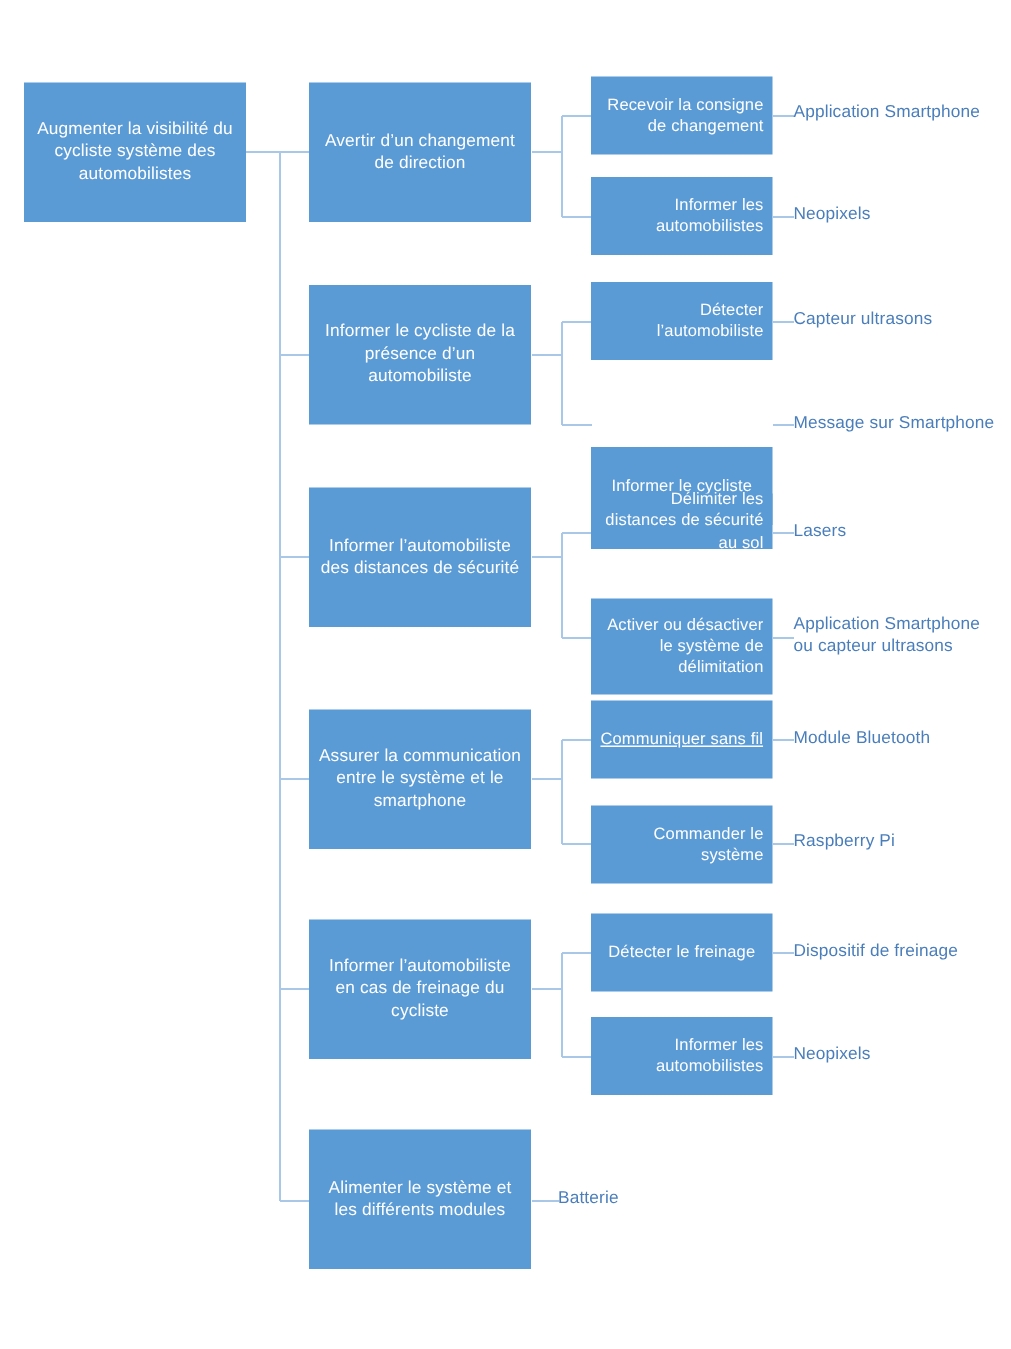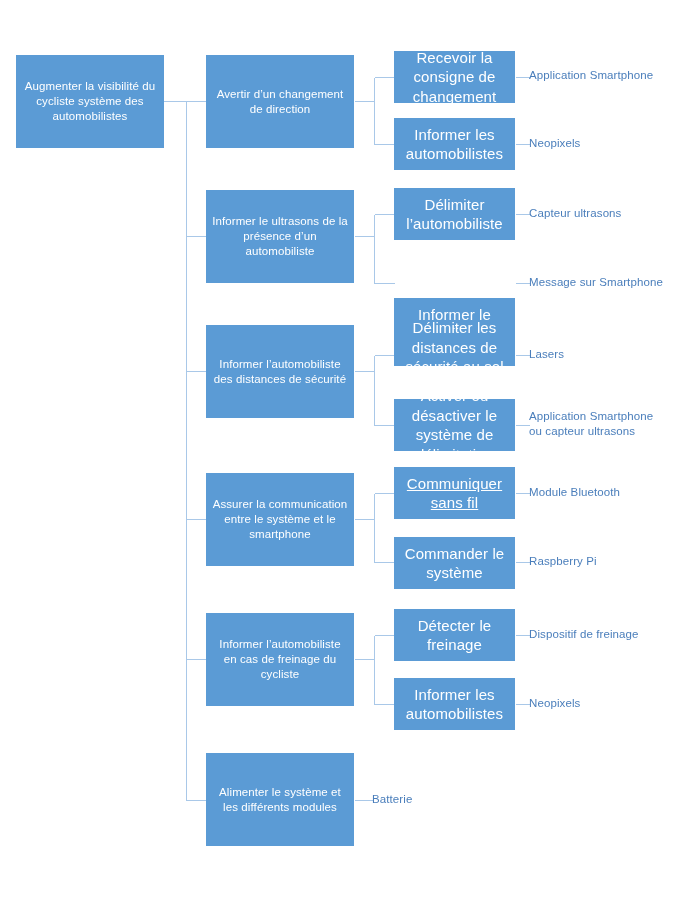--- a/index.html
+++ b/index.html
@@ -36,21 +36,21 @@
     display: flex;
     align-items: center;
     justify-content: center;
     text-align: center;
     line-height: 1.30;
     padding: 2px 6px;
     letter-spacing: 0.1px;
   }
   .node-l1 { font-size: 11.5px; }
   .node-l2 { font-size: 11.5px; }
-  .node-l3 { font-size: 15px; }
+  .node-l3 { font-size: 11px; text-align: right; }
   .leaf-label {
     position: absolute;
     color: #4A7EBB;
     font-size: 11.5px;
     line-height: 1.34;
     text-align: left;
     letter-spacing: 0.1px;
     white-space: pre-line;
   }
 </style>
@@ -116,34 +116,34 @@
   <div class="node node-l1" style="left:16px; top:55px; width:148px; height:93px;">Augmenter la visibilité du cycliste système des automobilistes</div>
 
   <div class="node node-l2" style="left:206px; top:55px; width:148px; height:93px;">Avertir d’un changement de direction</div>
 
   <div class="node node-l3" style="left:394px; top:51px; width:121px; height:52px;">Recevoir la consigne de changement</div>
   <div class="leaf-label" style="left:529px; top:68px; width:142px;">Application Smartphone</div>
 
   <div class="node node-l3" style="left:394px; top:118px; width:121px; height:52px;">Informer les automobilistes</div>
   <div class="leaf-label" style="left:529px; top:136px; width:142px;">Neopixels</div>
 
-  <div class="node node-l2" style="left:206px; top:190px; width:148px; height:93px;">Informer le ultrasons de la présence d’un automobiliste</div>
+  <div class="node node-l2" style="left:206px; top:190px; width:148px; height:93px;">Informer le cycliste de la présence d’un automobiliste</div>
 
-  <div class="node node-l3" style="left:394px; top:188px; width:121px; height:52px;">Délimiter l’automobiliste</div>
+  <div class="node node-l3" style="left:394px; top:188px; width:121px; height:52px;">Détecter l’automobiliste</div>
   <div class="leaf-label" style="left:529px; top:206px; width:142px;">Capteur ultrasons</div>
 
   <div class="node node-l3" style="left:394px; top:258px; width:121px; height:52px;margin-top:40px;">Informer le cycliste</div>
   <div class="leaf-label" style="left:529px; top:275px; width:142px;">Message sur Smartphone</div>
 
   <div class="node node-l2" style="left:206px; top:325px; width:148px; height:93px;">Informer l’automobiliste des distances de sécurité</div>
 
   <div class="node node-l3" style="left:394px; top:329px; width:121px; height:37px;">Délimiter les distances de sécurité au sol</div>
   <div class="leaf-label" style="left:529px; top:347px; width:142px;">Lasers</div>
 
-  <div class="node node-l3" style="left:394px; top:399px; width:121px; height:52px;">Activer ou désactiver le système de délimitation</div>
+  <div class="node node-l3" style="left:394px; top:399px; width:121px; height:64px;">Activer ou désactiver le système de délimitation</div>
   <div class="leaf-label" style="left:529px; top:409px; width:146px;">Application Smartphone
 ou capteur ultrasons</div>
 
   <div class="node node-l2" style="left:206px; top:473px; width:148px; height:93px;">Assurer la communication entre le système et le smartphone</div>
 
   <div class="node node-l3" style="left:394px; top:467px; width:121px; height:52px;text-decoration:underline;">Communiquer sans fil</div>
   <div class="leaf-label" style="left:529px; top:485px; width:142px;">Module Bluetooth</div>
 
   <div class="node node-l3" style="left:394px; top:537px; width:121px; height:52px;">Commander le système</div>
   <div class="leaf-label" style="left:529px; top:554px; width:142px;">Raspberry Pi</div>

